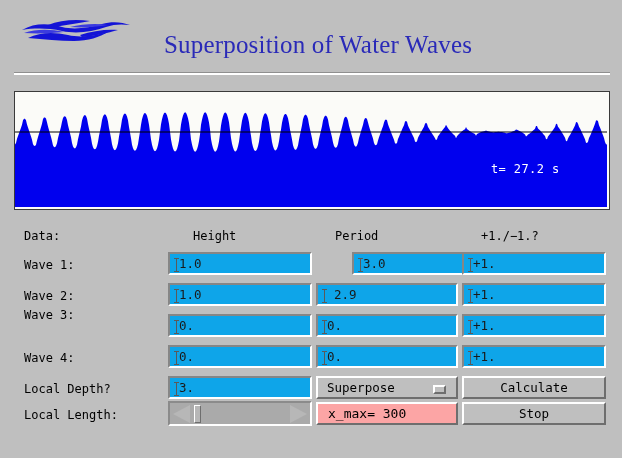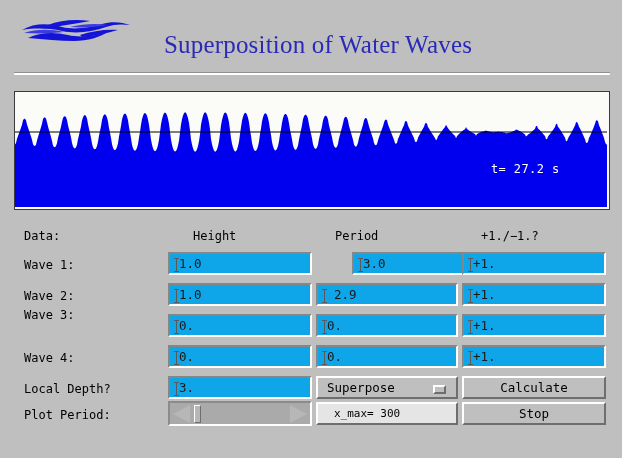--- a/index.html
+++ b/index.html
@@ -171,30 +171,30 @@
     background: #bfbfbf;
     border-top: 2px solid #ffffff;
     border-left: 2px solid #ffffff;
     border-right: 2px solid #6e6e6e;
     border-bottom: 2px solid #6e6e6e;
   }
 
   .flatlabel {
     position: absolute;
     box-sizing: border-box;
-    background: #e5e5e5;
+    background: #fca5a5;
     border-top: 2px solid #ffffff;
     border-left: 2px solid #ffffff;
     border-right: 2px solid #6e6e6e;
     border-bottom: 2px solid #6e6e6e;
     height: 23px;
     line-height: 19px;
-    padding-left: 16px;
-    font-family: "DejaVu Sans Mono", monospace;
-    font-size: 11px;
+    padding-left: 10px;
+    font-family: "DejaVu Sans Mono", monospace;
+    font-size: 13px;
     color: #000000;
     white-space: nowrap;
   }
 
   
   #scroller {
     position: absolute;
     left: 168px;
     top: 401px;
     width: 144px;
@@ -360,21 +360,21 @@
         <span></span>
       </span>
     <span>3.</span>
   </div>
   <div class="optmenu" style="left:316px; top:376px; width:142px;">
     <span>Superpose</span>
     <span class="optind"></span>
   </div>
   <div class="btn" style="left:462px; top:376px; width:144px;">Calculate</div>
 
-  <div class="rowlabel" style="left:24px; top:408px;">Plot Period:</div>
+  <div class="rowlabel" style="left:24px; top:408px;">Local Length:</div>
   <div id="scroller">
     <span id="sb-left" class="arrowbtn"></span>
     <span id="sb-thumb"></span>
     <span id="sb-right" class="arrowbtn"></span>
   </div>
   <div class="flatlabel" style="left:316px; top:402px; width:142px;">x_max= 300</div>
   <div class="btn" style="left:462px; top:402px; width:144px;">Stop</div>
 
 </div>
 

